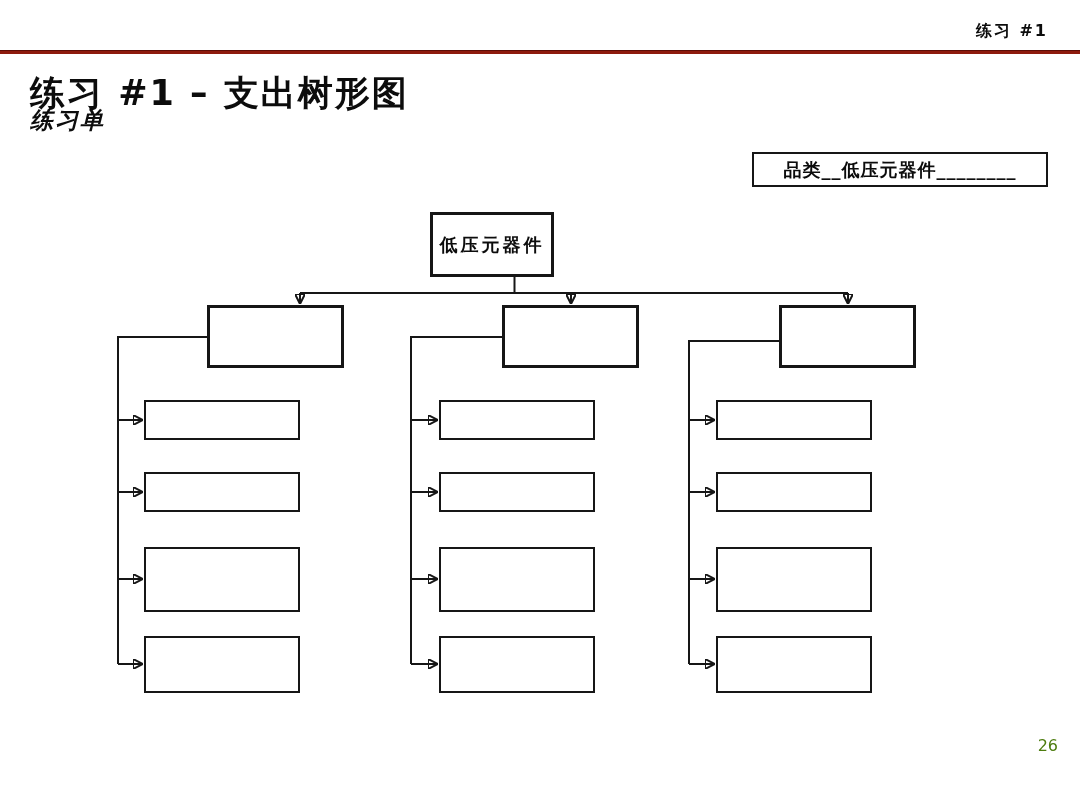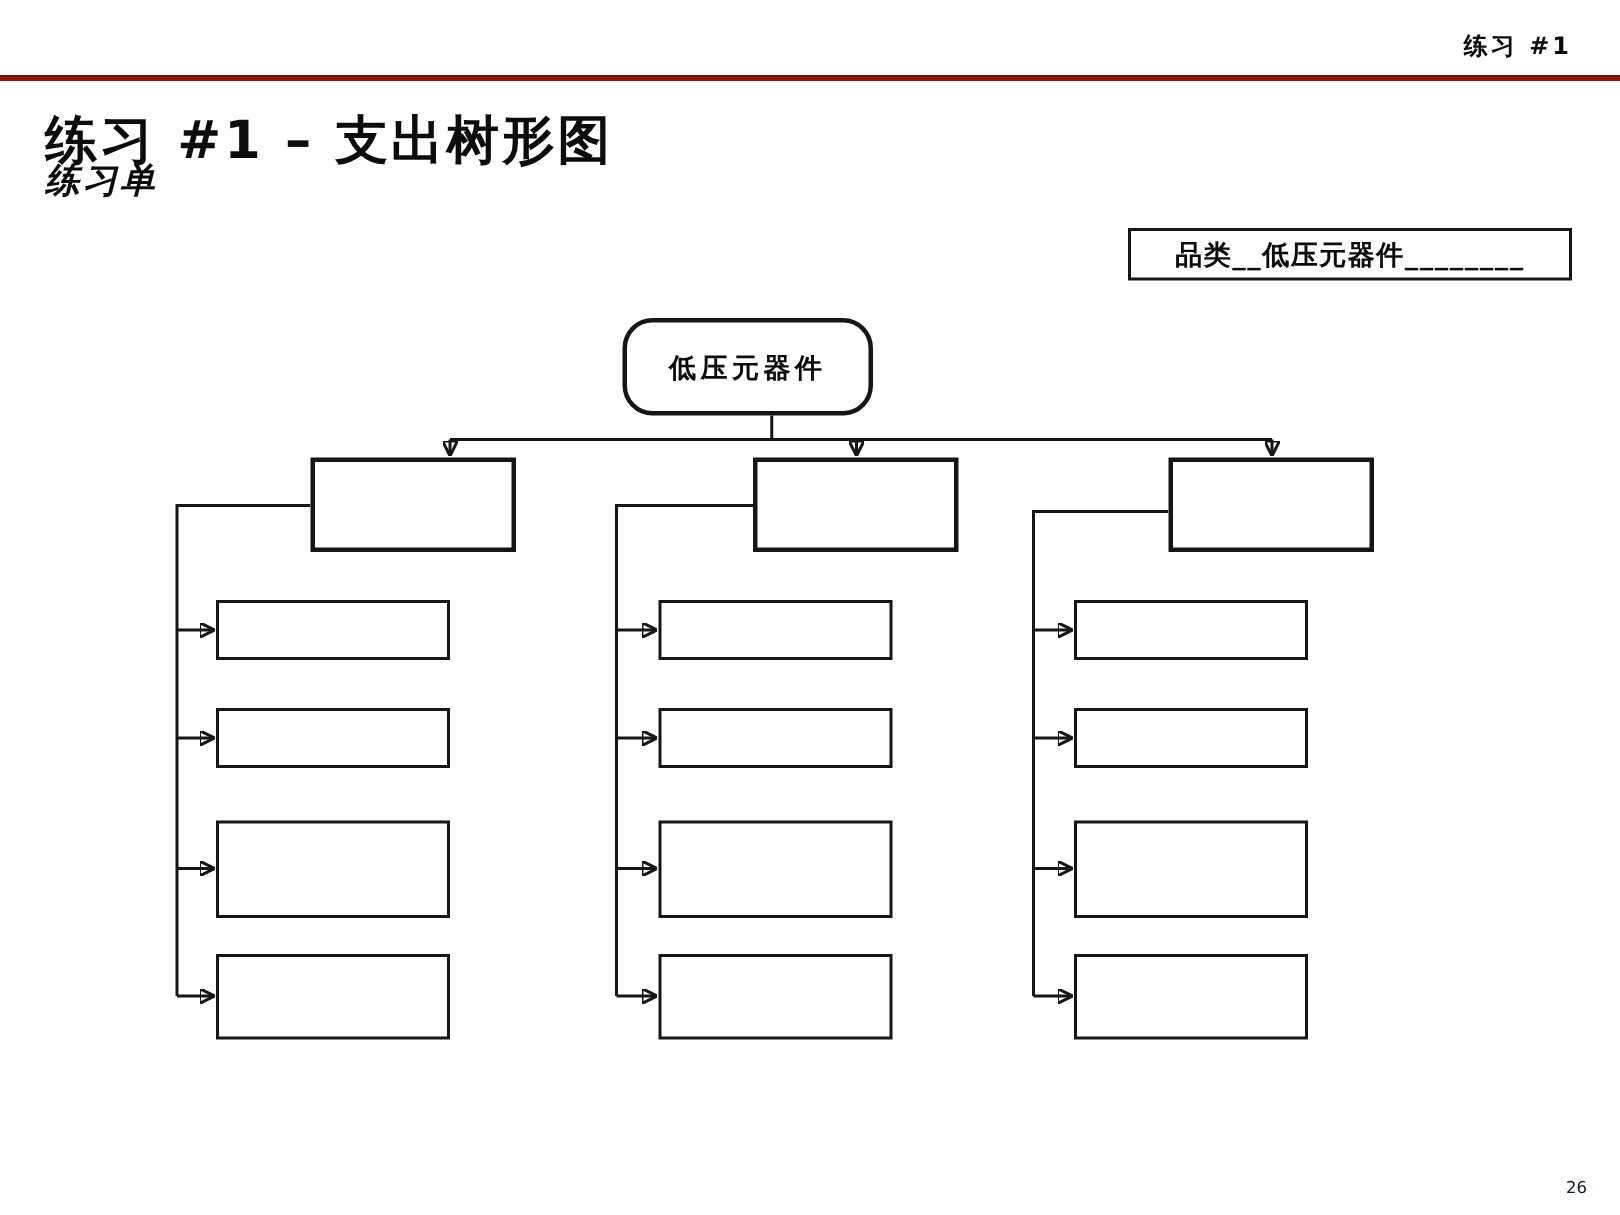--- a/index.html
+++ b/index.html
@@ -72,26 +72,25 @@
   .node {
     position: absolute;
     border: 2px solid var(--ink);
     background: #ffffff;
     display: flex;
     align-items: center;
     justify-content: center;
     color: #0c0c0c;
   }
   .node.root {
-    left: 415px; top: 212px; width: 167px; height: 65px;
+    left: 430px; top: 212px; width: 124px; height: 65px;
     border-width: 3px;
     font-size: 18px;
     font-weight: bold;
     letter-spacing: 3px;
-    border-radius: 20px;
   }
   .node.child { top: 305px; width: 137px; height: 63px; border-width: 3px; }
   .child.c0 { left: 207px; }
   .child.c1 { left: 502px; }
   .child.c2 { left: 779px; }
   .node.sub { width: 156px; border-width: 2px; }
   .sub.col0 { left: 144px; }
   .sub.col1 { left: 439px; }
   .sub.col2 { left: 716px; }
   .sub.row0 { top: 400px; height: 40px; }
@@ -105,23 +104,23 @@
     pointer-events: none;
   }
   .connectors path, .connectors line {
     stroke: var(--ink);
     stroke-width: 2;
     fill: none;
   }
   .page-number {
     position: absolute;
     right: 22px;
-    top: 785px;
-    font-size: 11px;
-    color: #0f172a;
+    top: 736px;
+    font-size: 16px;
+    color: #4d7c0f;
   }
 </style>
 </head>
 <body>
 
 <div class="slide">
 
   <div class="header-label">练习 #1</div>
   <div class="header-rule"></div>
 

